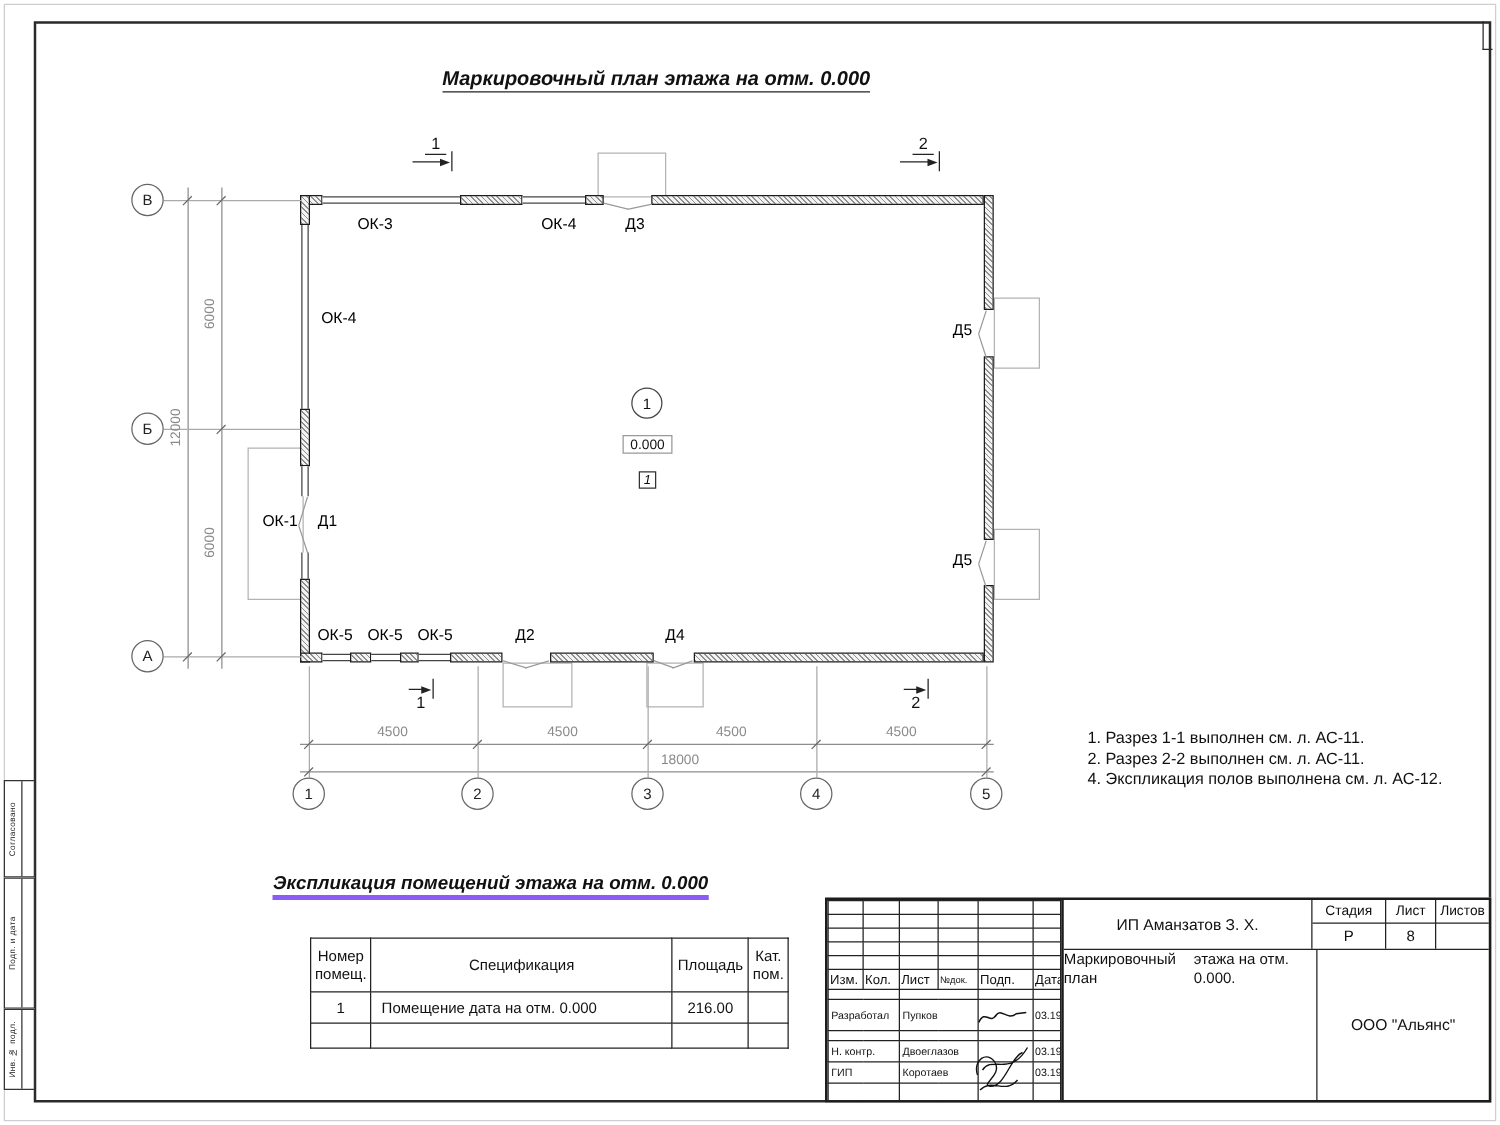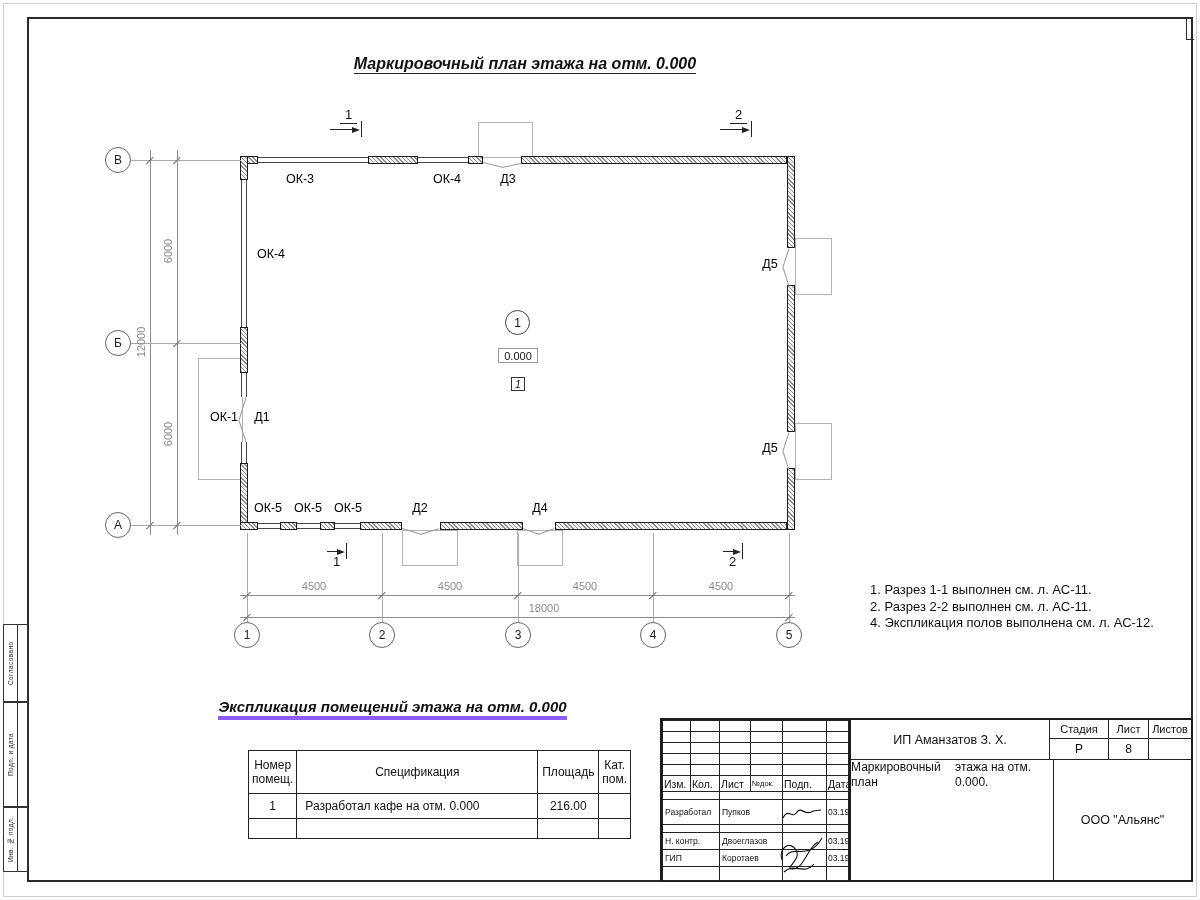--- a/index.html
+++ b/index.html
@@ -250,21 +250,21 @@
     </colgroup>
   <tbody>
       <tr style="height:43px">
     <td>Номер помещ.</td>
     <td>Спецификация</td>
     <td>Площадь</td>
     <td>Кат. пом.</td>
   </tr>
   <tr style="height:25px">
     <td>1</td>
-    <td class="name-cell">Разработал кафе на отм. 0.000</td>
+    <td class="name-cell">Помещение дата на отм. 0.000</td>
     <td>216.00</td>
     <td></td>
   </tr>
   <tr style="height:20px">
     <td></td>
     <td></td>
     <td></td>
     <td></td>
   </tr>
 </tbody>

